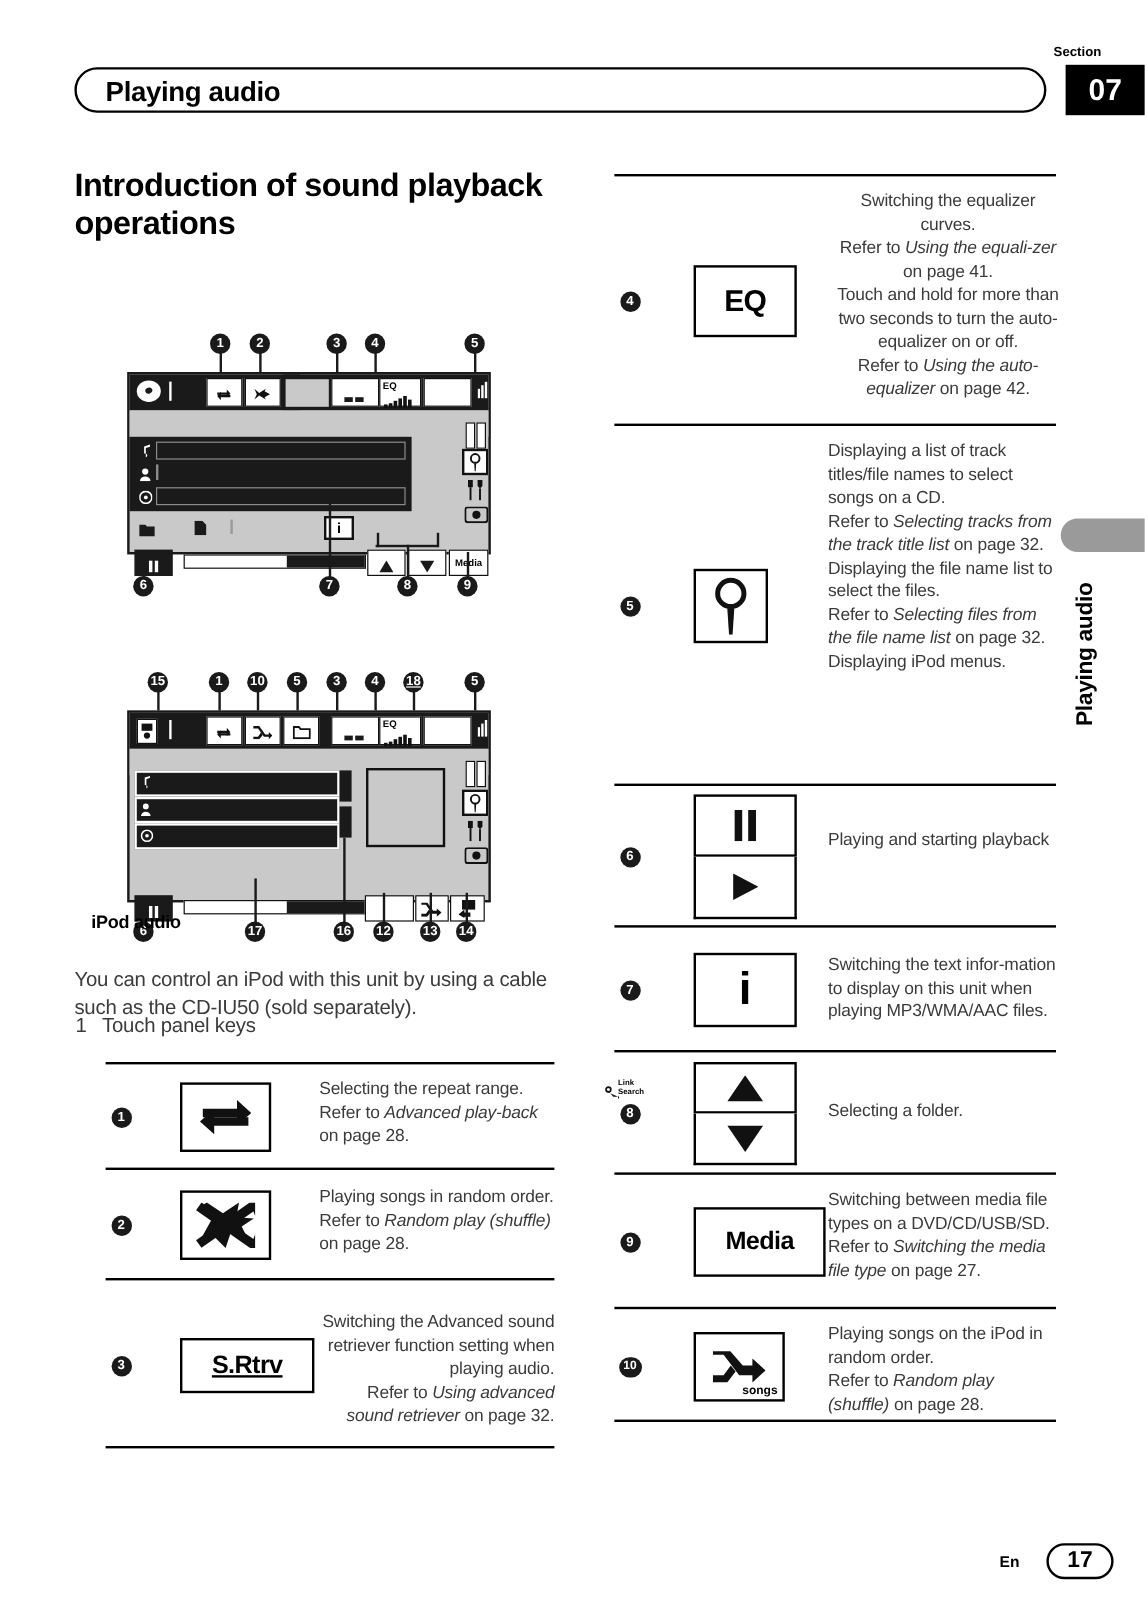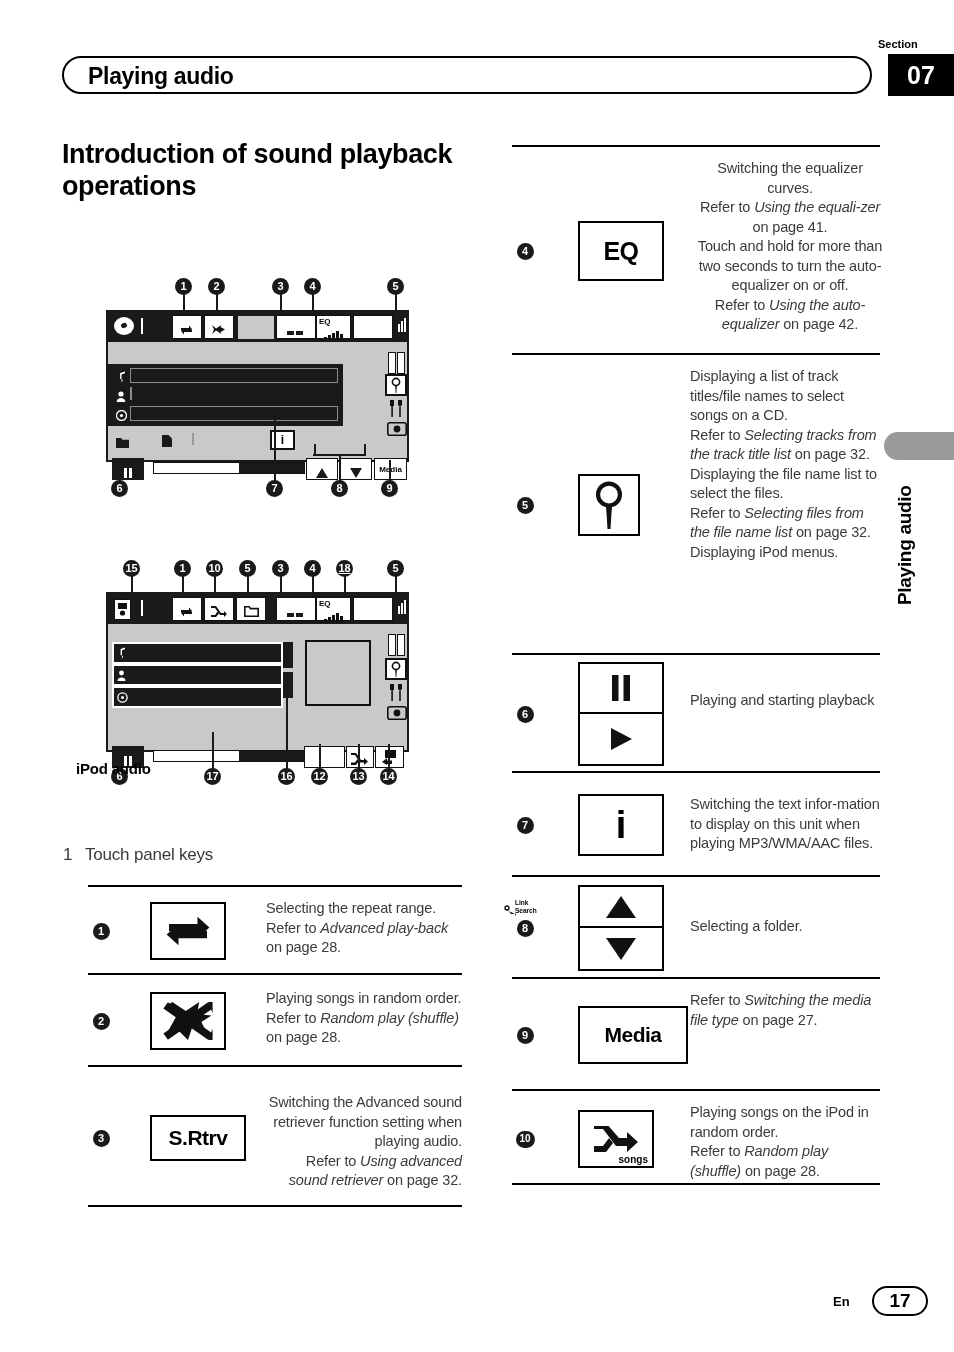--- a/index.html
+++ b/index.html
@@ -477,20 +477,21 @@
 
     <div class="callout" style="left:11px;top:208px;">6</div>
     <div class="callout" style="left:104px;top:208px;">17</div>
     <div class="callout" style="left:178px;top:208px;">16</div>
     <div class="callout" style="left:211px;top:208px;">12</div>
     <div class="callout" style="left:250px;top:208px;">13</div>
     <div class="callout" style="left:280px;top:208px;">14</div>
   </div>
 
   <div class="caption" style="left:76px;top:760px;">iPod audio</div>
+  <p class="body" style="position:absolute;left:62px;top:795px;width:398px;">You can control an iPod with this unit by using a cable such as the CD-IU50 (sold separately).</p>
   <div style="position:absolute;left:63px;top:845px;font-size:17px;color:#3b3b3b;">1</div>
   <div style="position:absolute;left:85px;top:845px;font-size:17px;color:#3b3b3b;letter-spacing:-0.2px;">Touch panel keys</div>
 
   <div class="keytable" style="left:88px;top:885px;width:374px;">
       <div class="krow" style="height: 88px;">
         <div class="knum" style="height: 88px;">
           <div class="callout" style="position: relative;">1</div>
         </div>
         <div class="kicon" style="left: 62px; top: 15px;">
           <div class="icobox" style="width: 76px; height: 58px; position: relative;">
@@ -523,21 +524,21 @@
         <div class="ktext" style="left: 178px; width: 196px; top: 14px;">
           <div><span>Playing songs in random order.</span></div>
           <div><span>Refer to </span><i>Random play (shuffle)</i><span> on page 28.</span></div>
         </div>
       </div>
       <div class="krow last" style="height: 142px;">
         <div class="knum" style="height: 142px;">
           <div class="callout" style="position: relative;">3</div>
         </div>
         <div class="kicon" style="left: 62px; top: 48px;">
-          <div class="icobox" style="width: 96px; height: 46px; position: relative;">
+          <div class="icobox" style="width: 112px; height: 46px; position: relative; text-decoration: underline;">
             <span style="font-size: 21px; letter-spacing: -0.5px;">S.Rtrv</span>
           </div>
         </div>
         <div class="ktext" style="left: 178px; width: 196px; top: 26px; text-align: right;">
           <div><span>Switching the Advanced sound retriever function setting when playing audio.</span></div>
           <div><span>Refer to </span><i>Using advanced sound retriever</i><span> on page 32.</span></div>
         </div>
       </div>
     </div>
 
@@ -635,20 +636,21 @@
       <div class="krow" style="height: 112px;">
         <div class="knum" style="height: 112px;">
           <div class="callout" style="position: relative;">9</div>
         </div>
         <div class="kicon" style="left: 66px; top: 27px;">
           <div class="icobox" style="width: 110px; height: 58px; position: relative;">
             <span style="font-size: 21px; letter-spacing: -0.5px;">Media</span>
           </div>
         </div>
         <div class="ktext" style="left: 178px; width: 192px; top: 12px;">
+          <div><span>Switching between media file types on a DVD/CD/USB/SD.</span></div>
           <div><span>Refer to </span><i>Switching the media file type</i><span> on page 27.</span></div>
         </div>
       </div>
       <div class="krow last" style="height: 96px;">
         <div class="knum" style="height: 96px;">
           <div class="callout wide" style="position: relative;">10</div>
         </div>
         <div class="kicon" style="left: 66px; top: 19px;">
           <div class="icobox" style="width: 76px; height: 58px; position: relative;">
             <svg width="44" height="26" viewBox="0 0 44 26">

